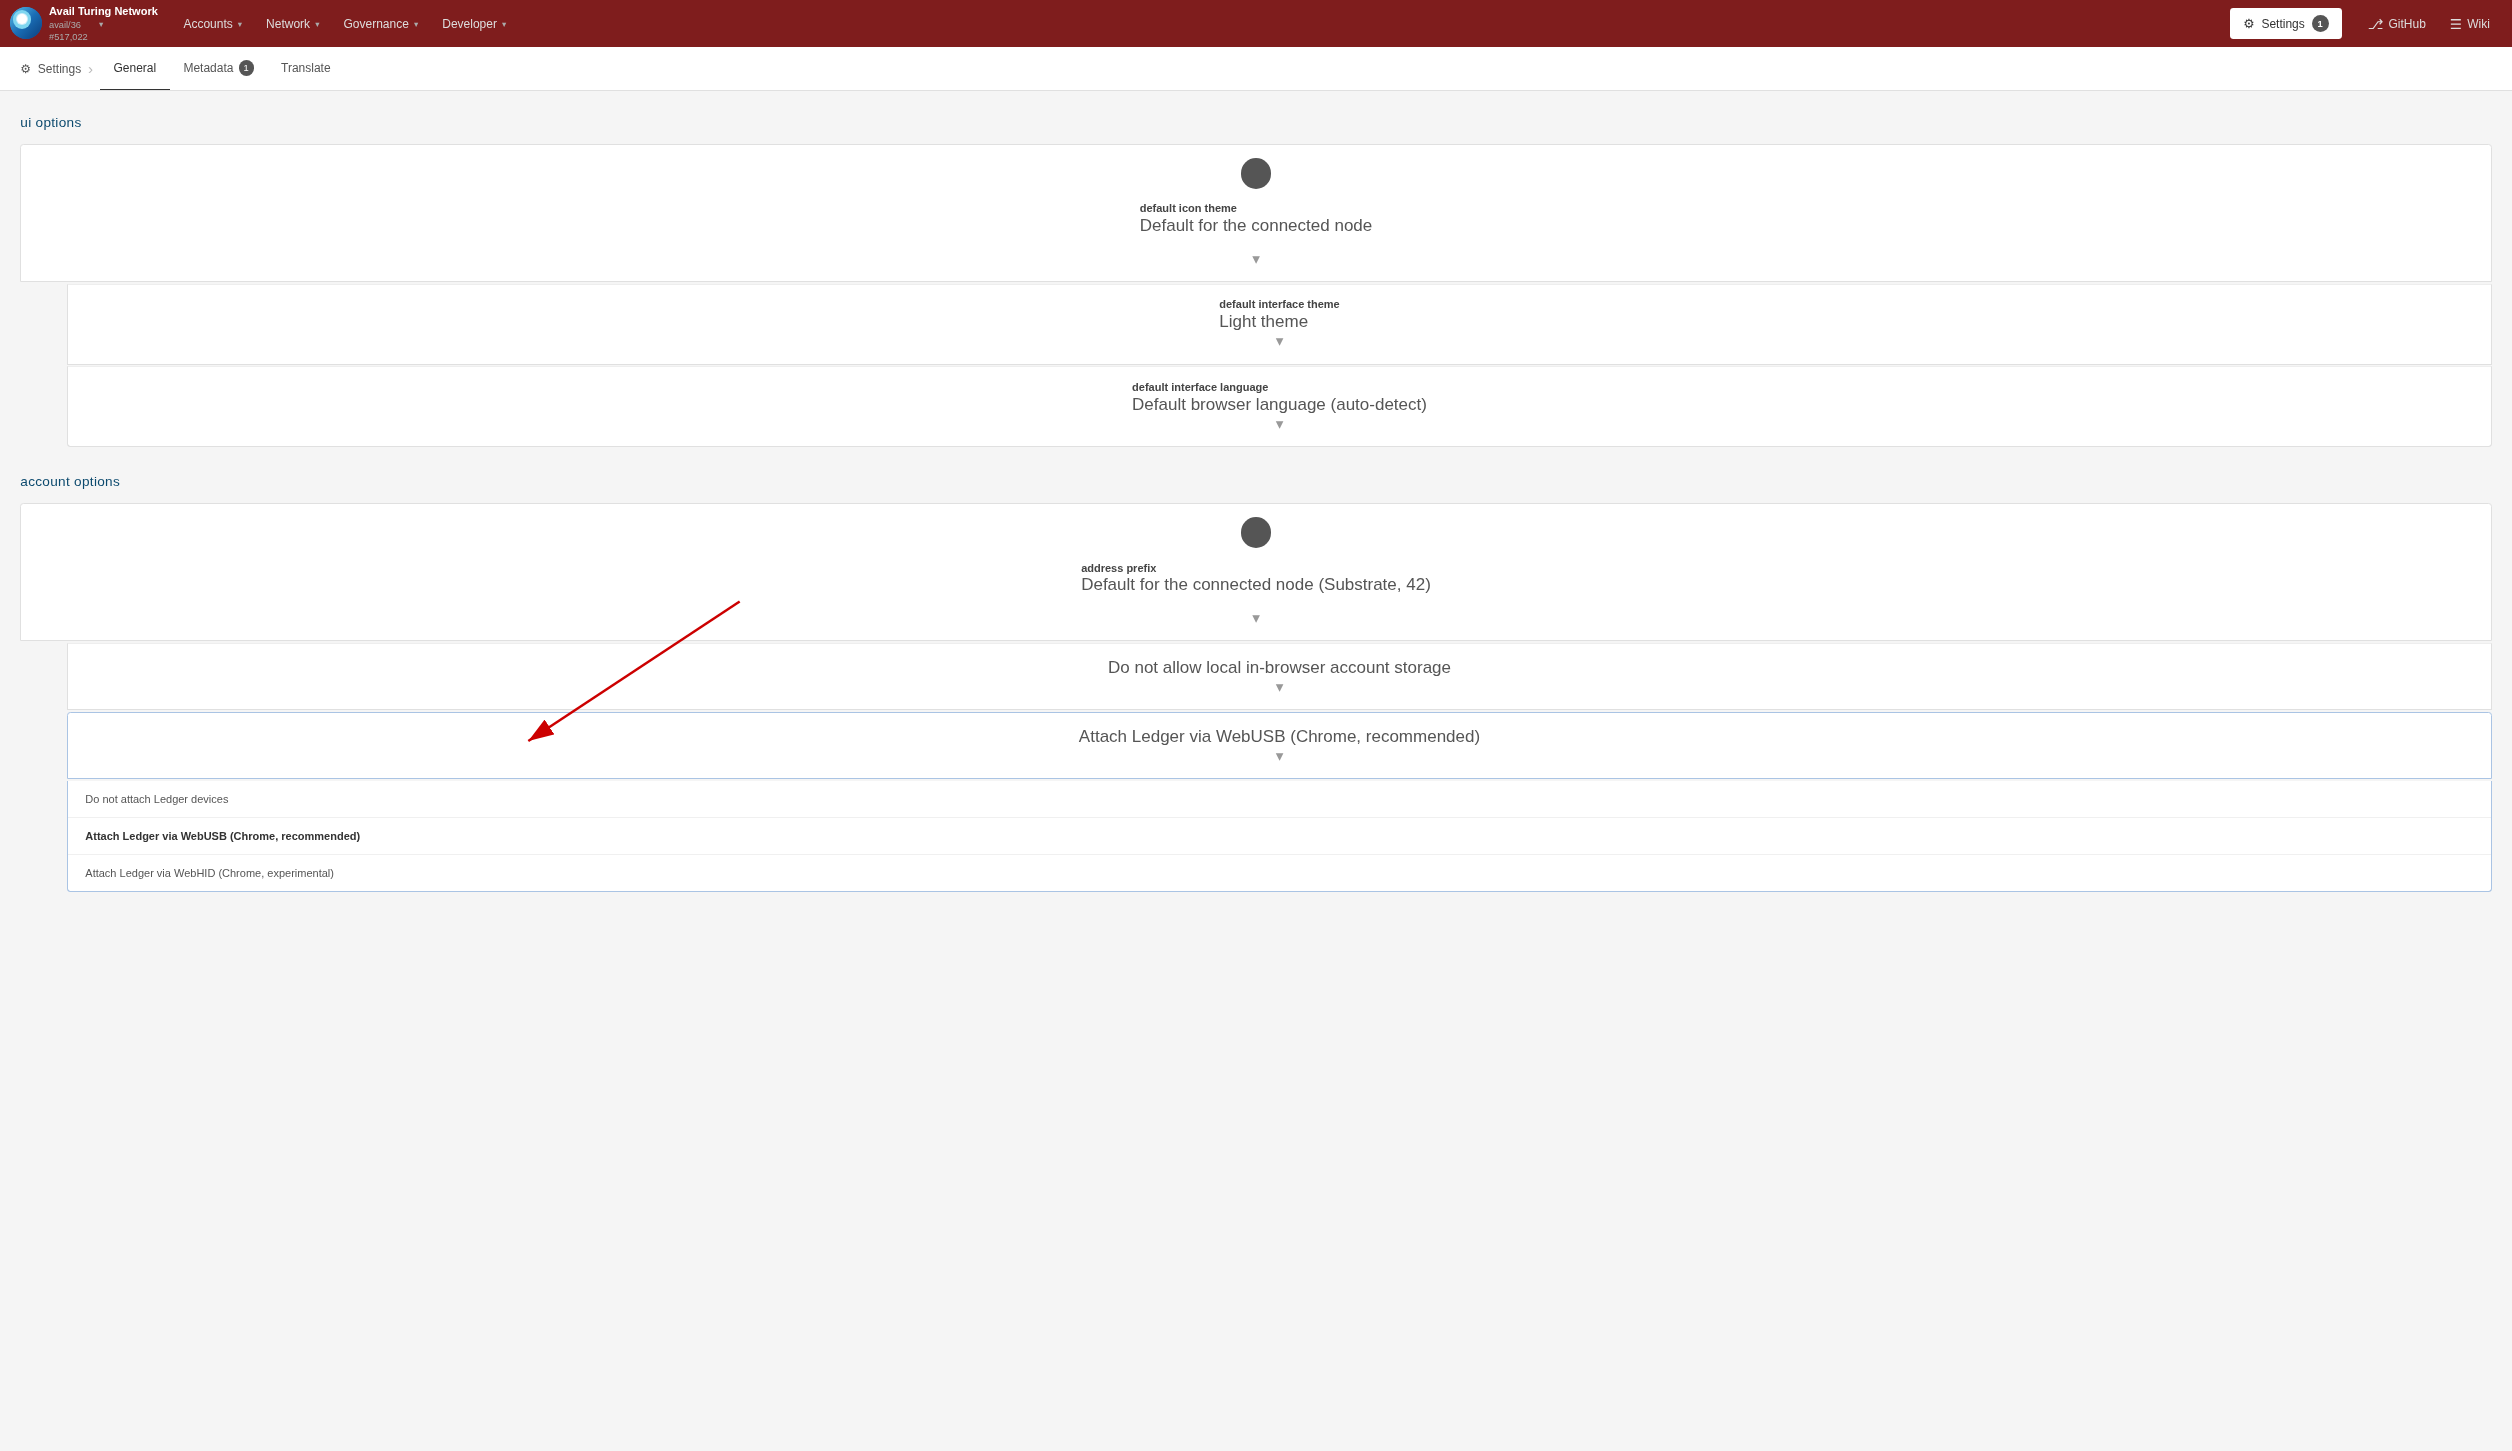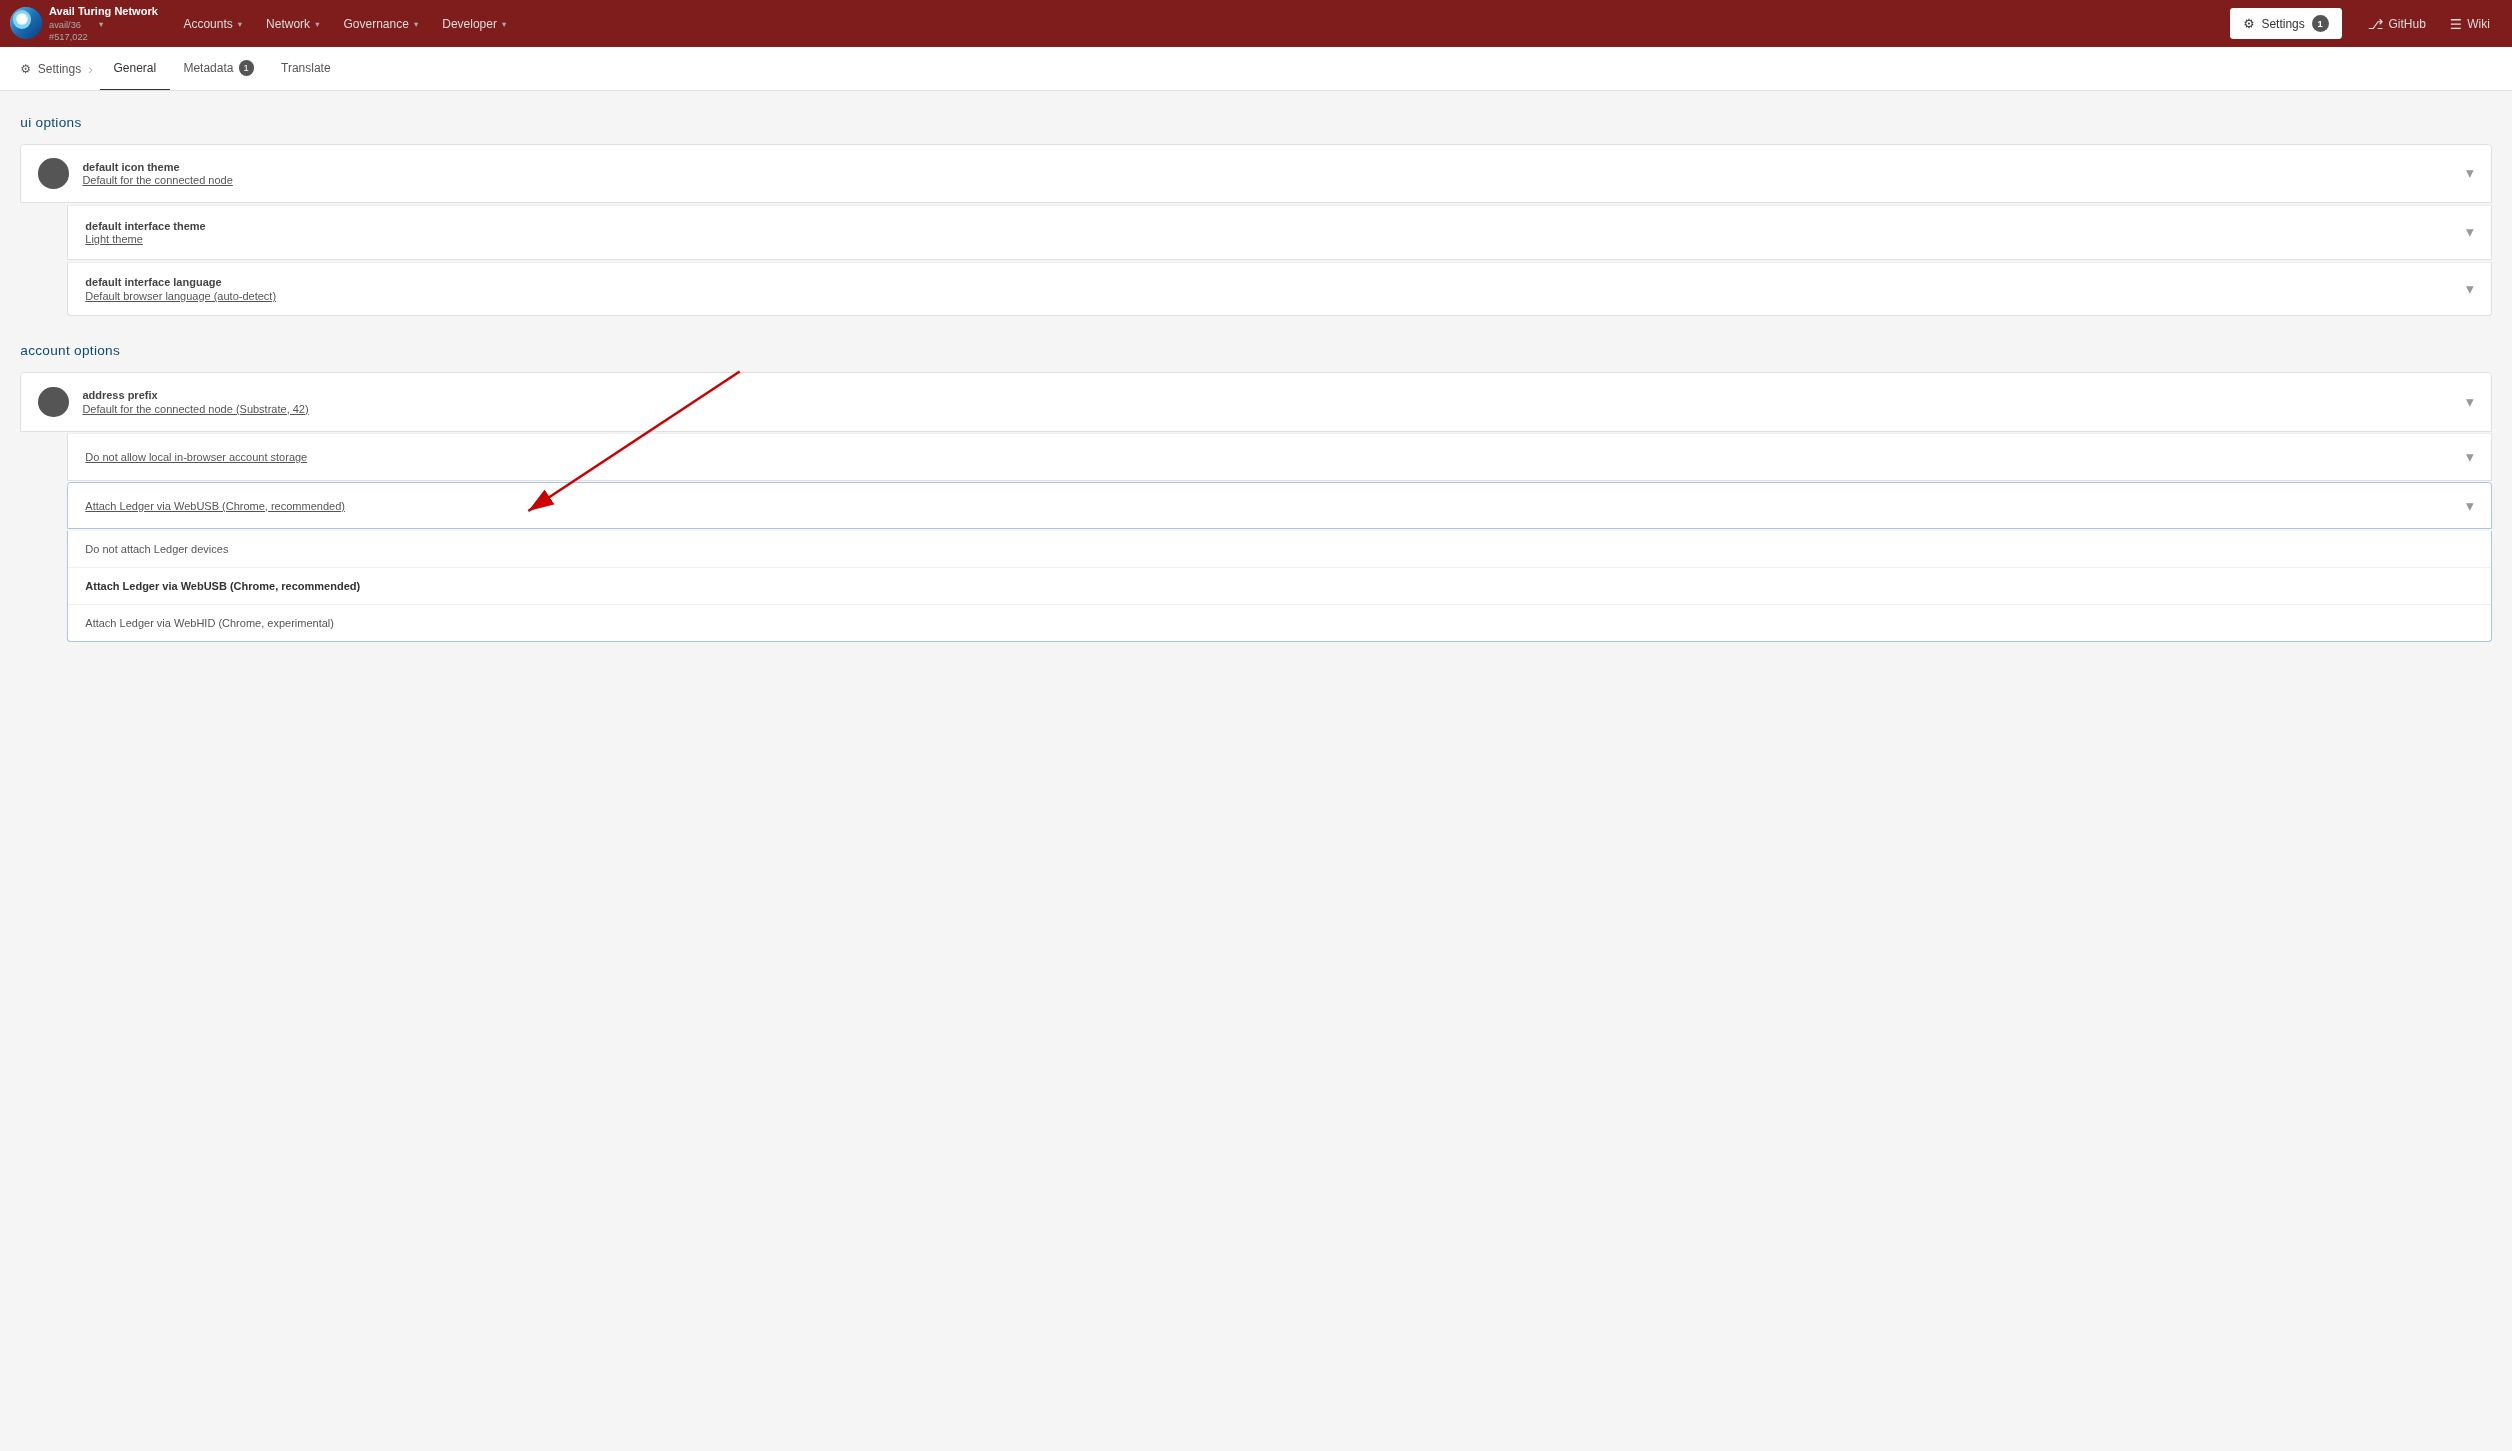--- a/index.html
+++ b/index.html
@@ -191,20 +191,21 @@
     .option-card {
       background: #fff;
       border: 0.8px solid #e0e0e0;
       border-radius: 3.4px;
       margin-bottom: 1.7px;
       display: flex;
       align-items: center;
       padding: 13.6px 17px;
       cursor: pointer;
       position: relative;
+      flex-direction: column;
     }
     .option-card.with-icon { gap: 13.6px; }
     .option-card.first-card { border-radius: 3.4px 3.4px 0 0; }
     .option-card.mid-card { border-radius: 0; }
     .option-card.last-card { border-radius: 0 0 3.4px 3.4px; }
 
     .option-icon-circle {
       width: 30.5px;
       height: 30.5px;
       background: #555;
@@ -213,23 +214,22 @@
     }
 
     .option-text { flex: 1; }
     .option-label {
       font-size: 11px;
       font-weight: 600;
       color: #444;
       margin-bottom: 1.7px;
     }
     .option-value {
-      font-size: 11px;
+      font-size: 17px;
       color: #555;
-      text-decoration: underline;
     }
 
     .option-chevron {
       color: #999;
       font-size: 15.3px;
       flex-shrink: 0;
     }
 
     
     .section-group {

